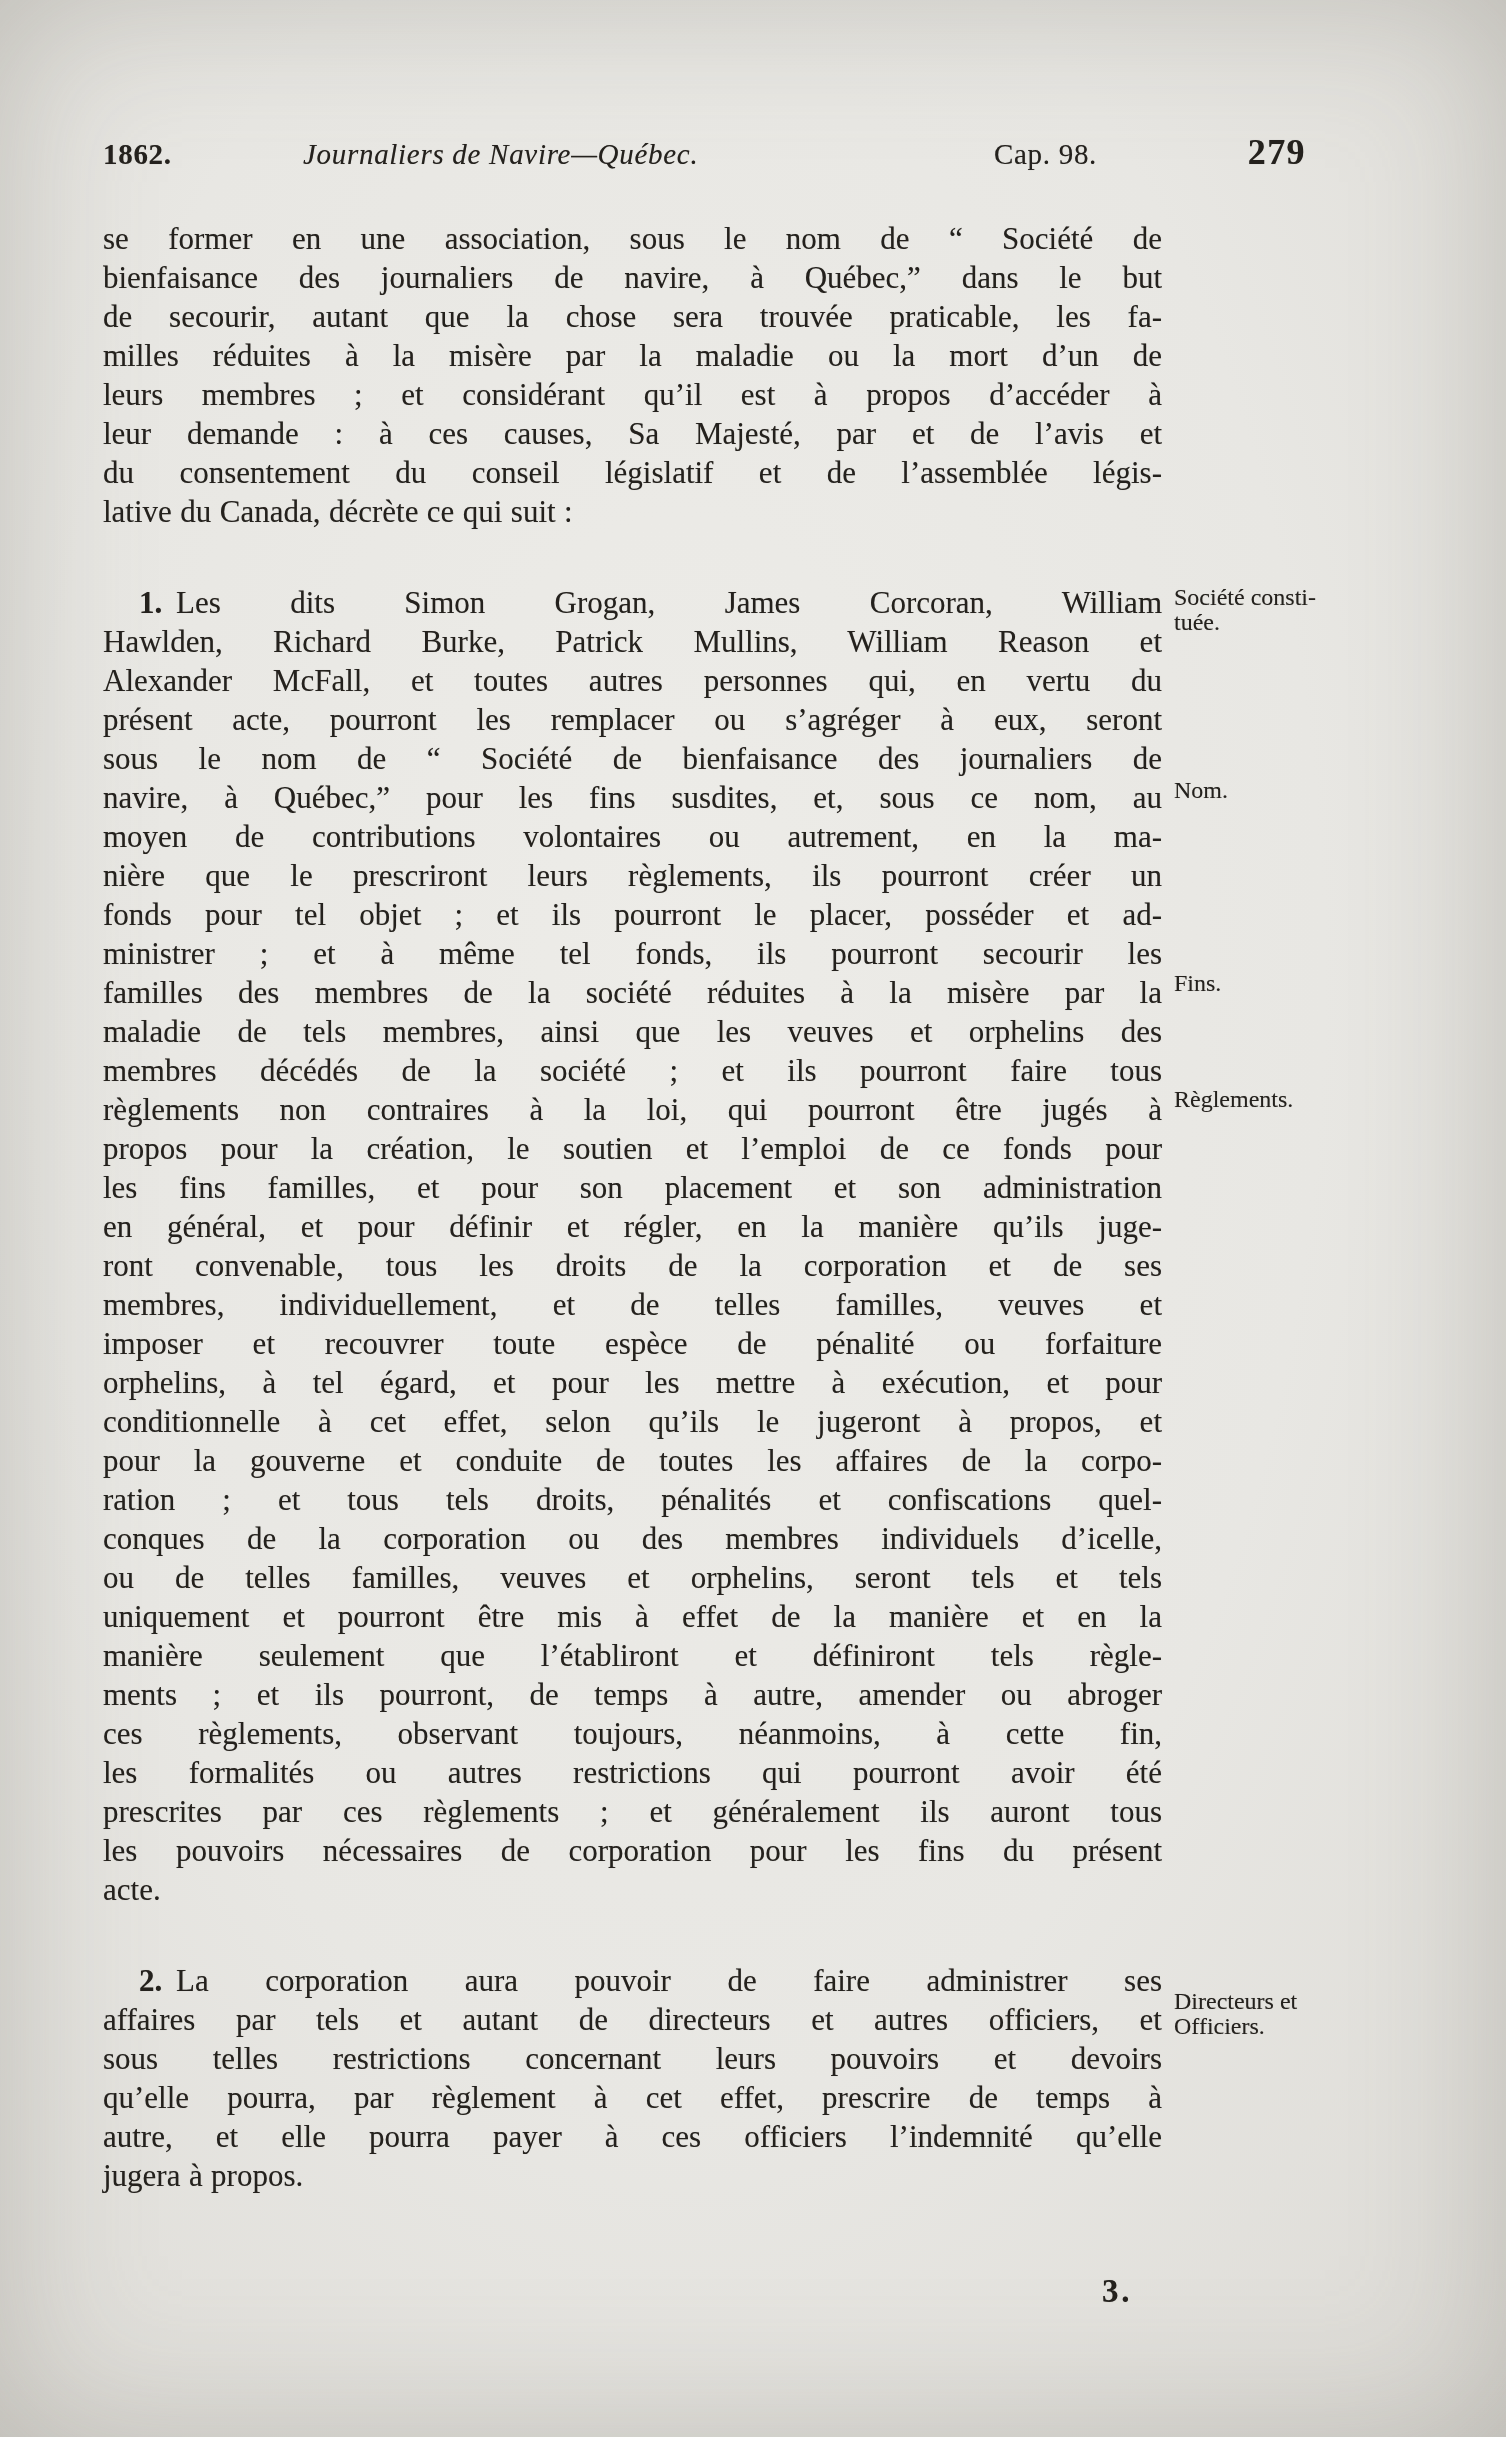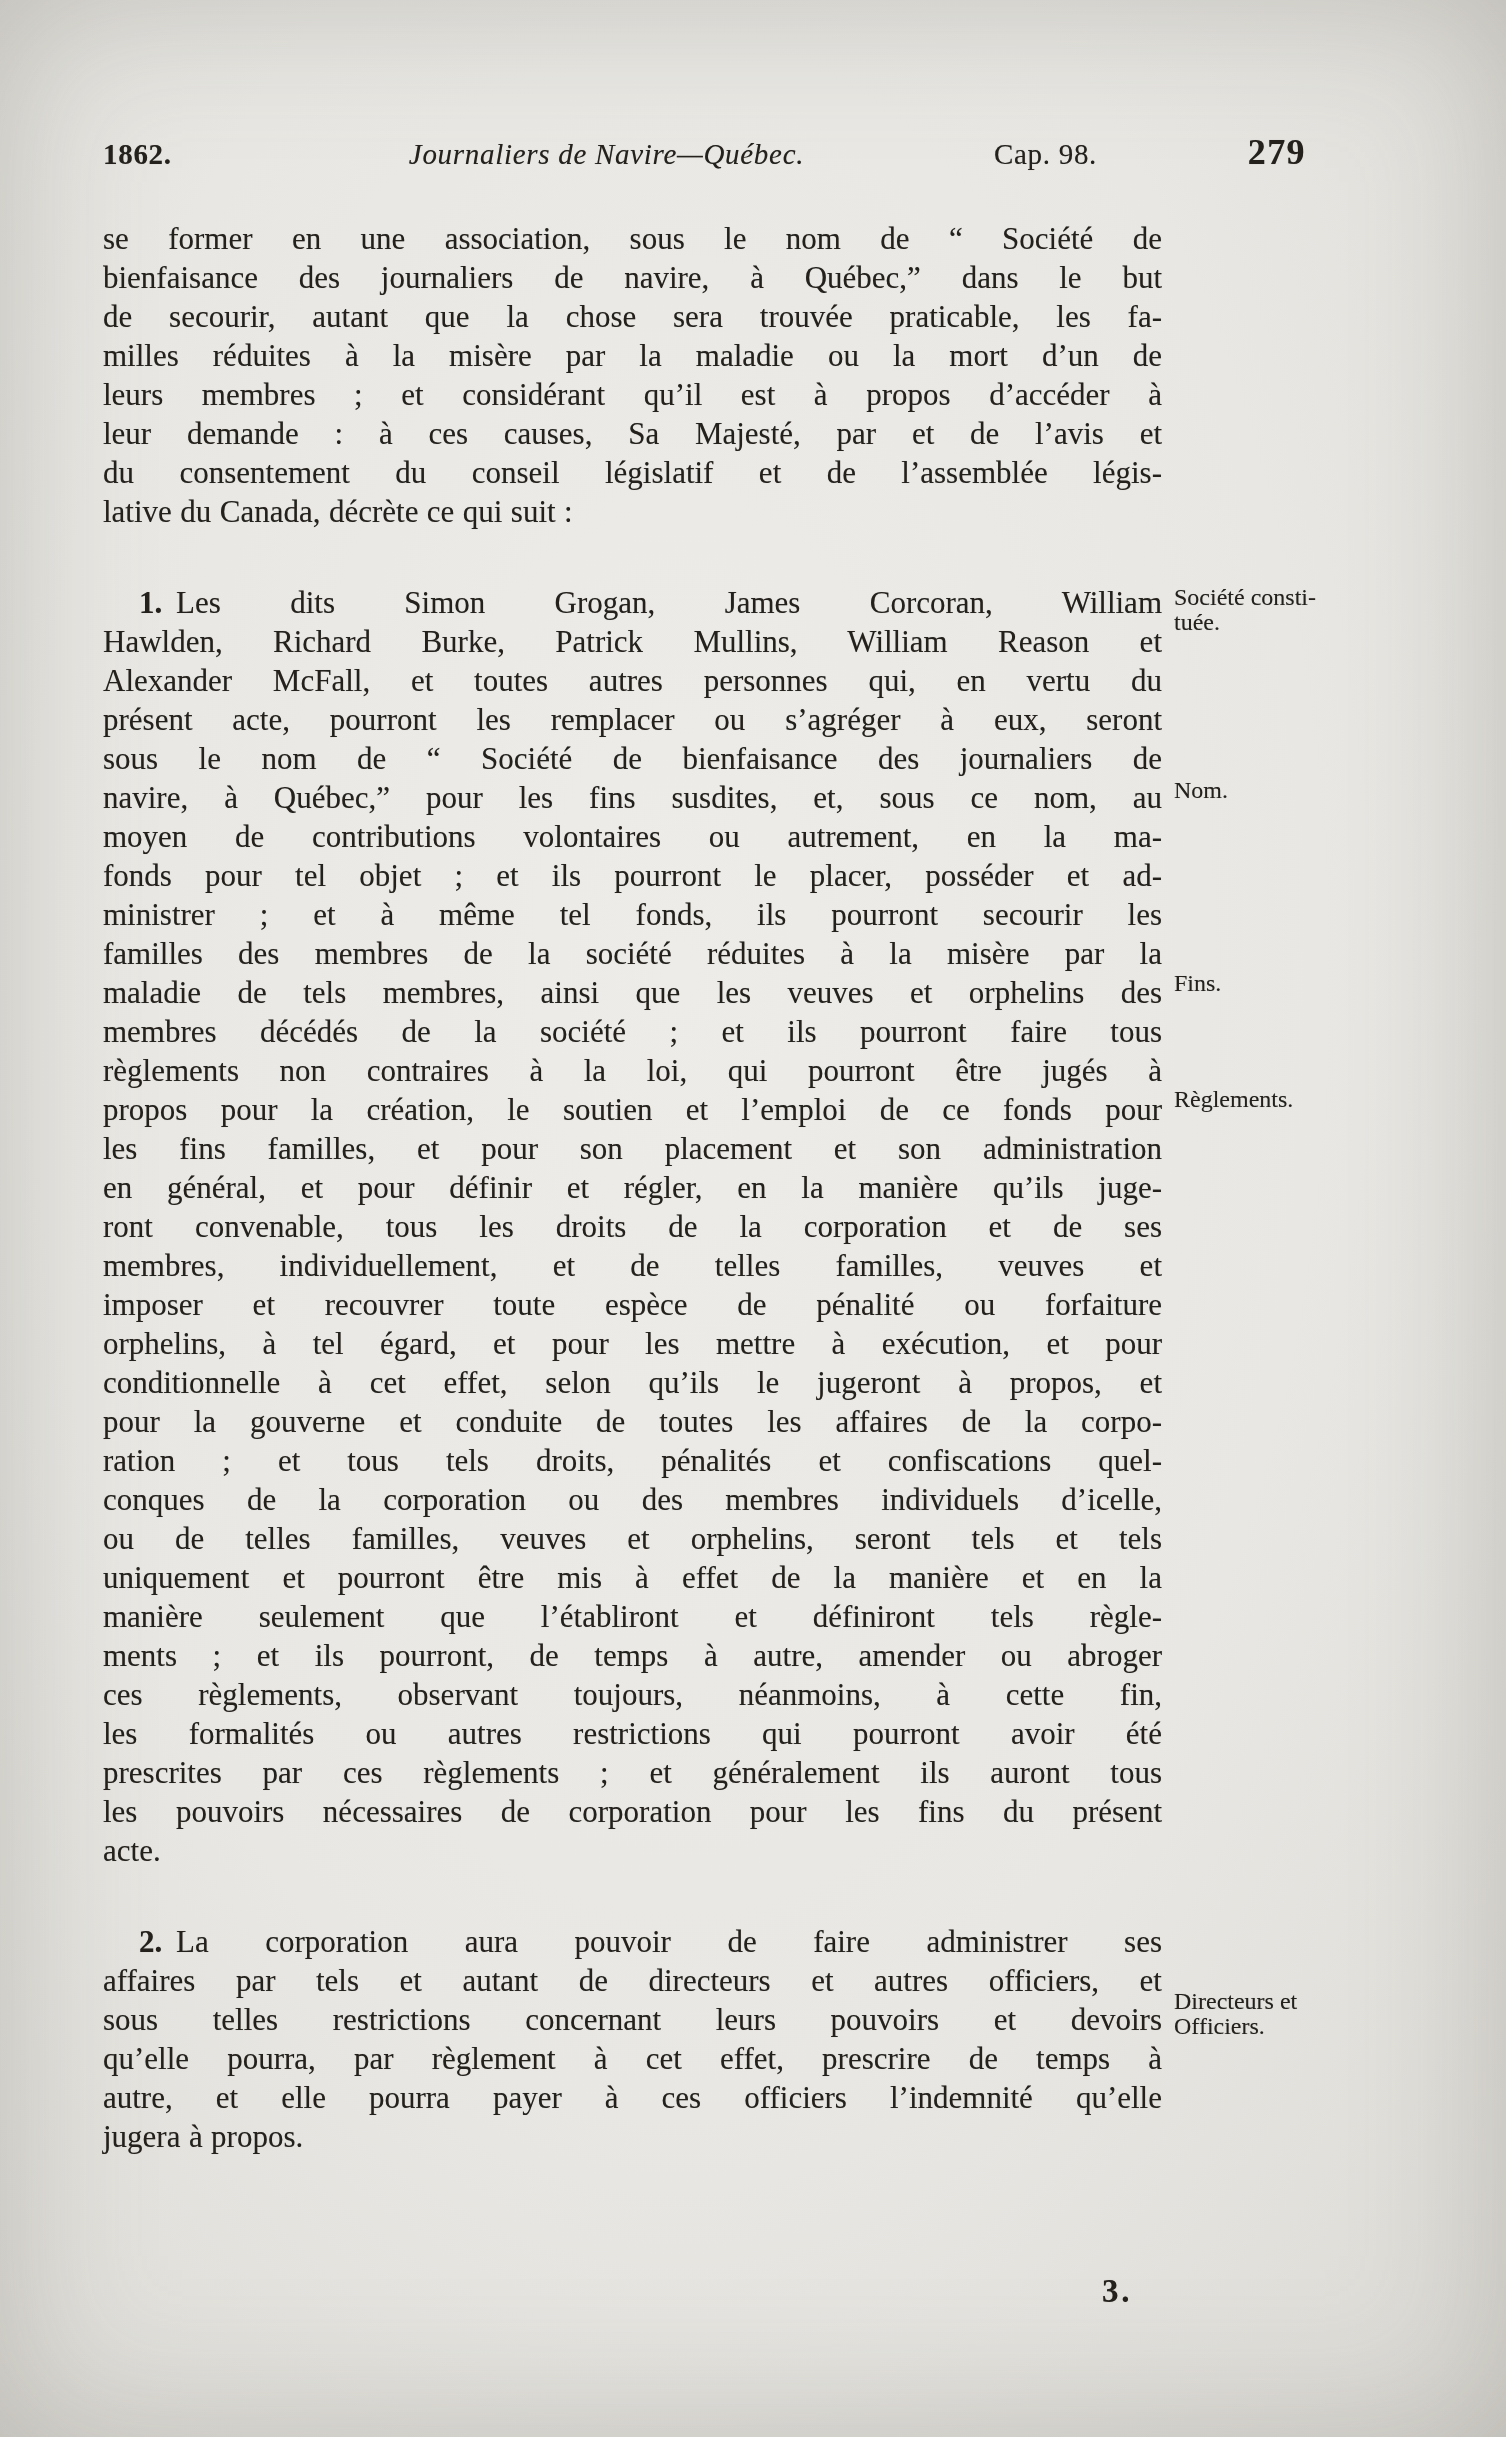--- a/index.html
+++ b/index.html
@@ -11,21 +11,21 @@
     margin: 0 auto;
     background: radial-gradient(ellipse at 45% 40%, #edece8 0%, #e8e7e3 55%, #dcdad5 100%);
     box-shadow: inset 0 0 152px rgba(110, 105, 95, 0.30);
     font-family: "Liberation Serif", "DejaVu Serif", serif;
     color: #24211d;
     overflow: hidden;
   }
   .page-header { position: absolute; left: 103px; top: 131px; width: 1203px; height: 50px; }
   .hdr { position: absolute; font-size: 29px; letter-spacing: 0.7px; text-shadow: 0 0 0.7px rgba(30,25,20,0.35); }
   .year { left: 0; top: 6.9px; font-weight: bold; }
-  .running-title { left: 200px; top: 6.9px; width: 607px; text-align: center; font-style: italic; }
+  .running-title { left: 200px; top: 6.9px; width: 607px; text-align: left; font-style: italic; }
   .chapter { left: 891px; top: 6.9px; }
   .page-number { right: 0; top: 0; font-size: 36px; font-weight: bold; letter-spacing: 1.4px; }
 
   .text-block {
     position: absolute;
     left: 103px;
     top: 219px;
     width: 1059px;
     font-size: 31px;
     line-height: 39px;
@@ -91,20 +91,21 @@
       <div class="tline first-line">
         <span class="section-number">1.</span><span>Les dits Simon Grogan, James Corcoran, William</span>
       </div>
       <div class="lines">
           <div class="tline">Hawlden, Richard Burke, Patrick Mullins, William Reason et</div>
           <div class="tline">Alexander McFall, et toutes autres personnes qui, en vertu du</div>
           <div class="tline">présent acte, pourront les remplacer ou s’agréger à eux, seront</div>
           <div class="tline">sous le nom de “ Société de bienfaisance des journaliers de</div>
           <div class="tline">navire, à Québec,” pour les fins susdites, et, sous ce nom, au</div>
           <div class="tline">moyen de contributions volontaires ou autrement, en la ma-</div>
+          <div class="tline">nière que le prescriront leurs règlements, ils pourront créer un</div>
           <div class="tline">fonds pour tel objet ; et ils pourront le placer, posséder et ad-</div>
           <div class="tline">ministrer ; et à même tel fonds, ils pourront secourir les</div>
           <div class="tline">familles des membres de la société réduites à la misère par la</div>
           <div class="tline">maladie de tels membres, ainsi que les veuves et orphelins des</div>
           <div class="tline">membres décédés de la société ; et ils pourront faire tous</div>
           <div class="tline">règlements non contraires à la loi, qui pourront être jugés à</div>
           <div class="tline">propos pour la création, le soutien et l’emploi de ce fonds pour</div>
           <div class="tline">les fins familles, et pour son placement et son administration</div>
           <div class="tline">en général, et pour définir et régler, en la manière qu’ils juge-</div>
           <div class="tline">ront convenable, tous les droits de la corporation et de ses</div>

